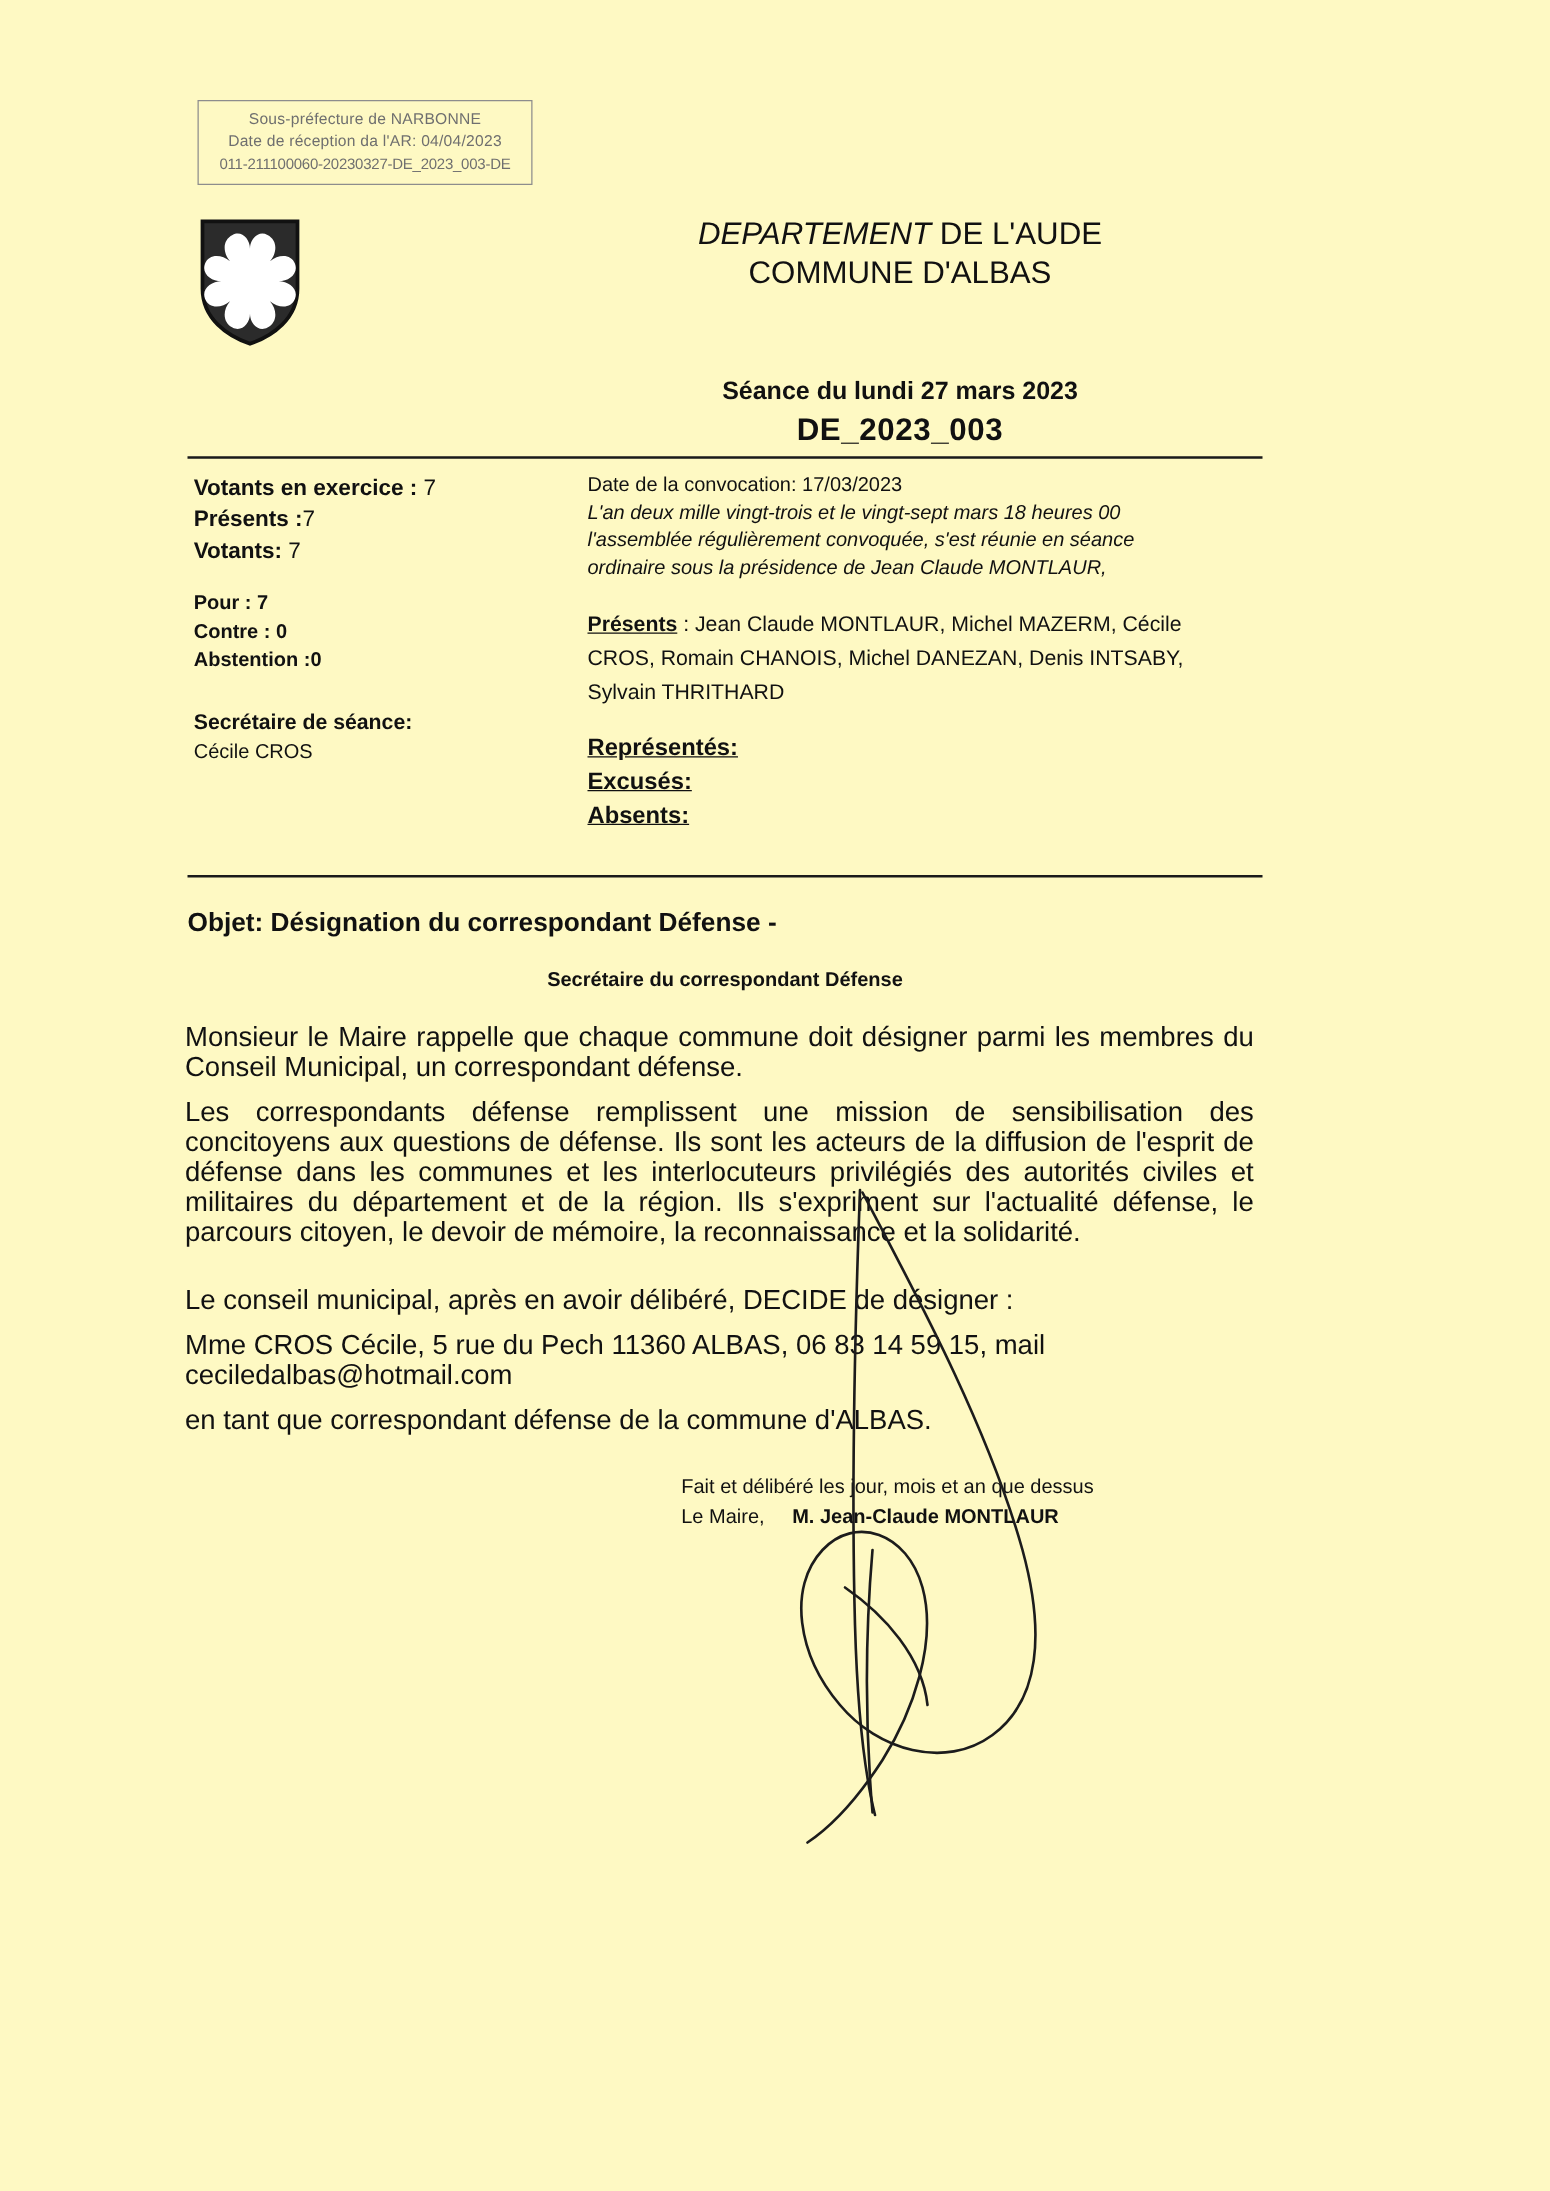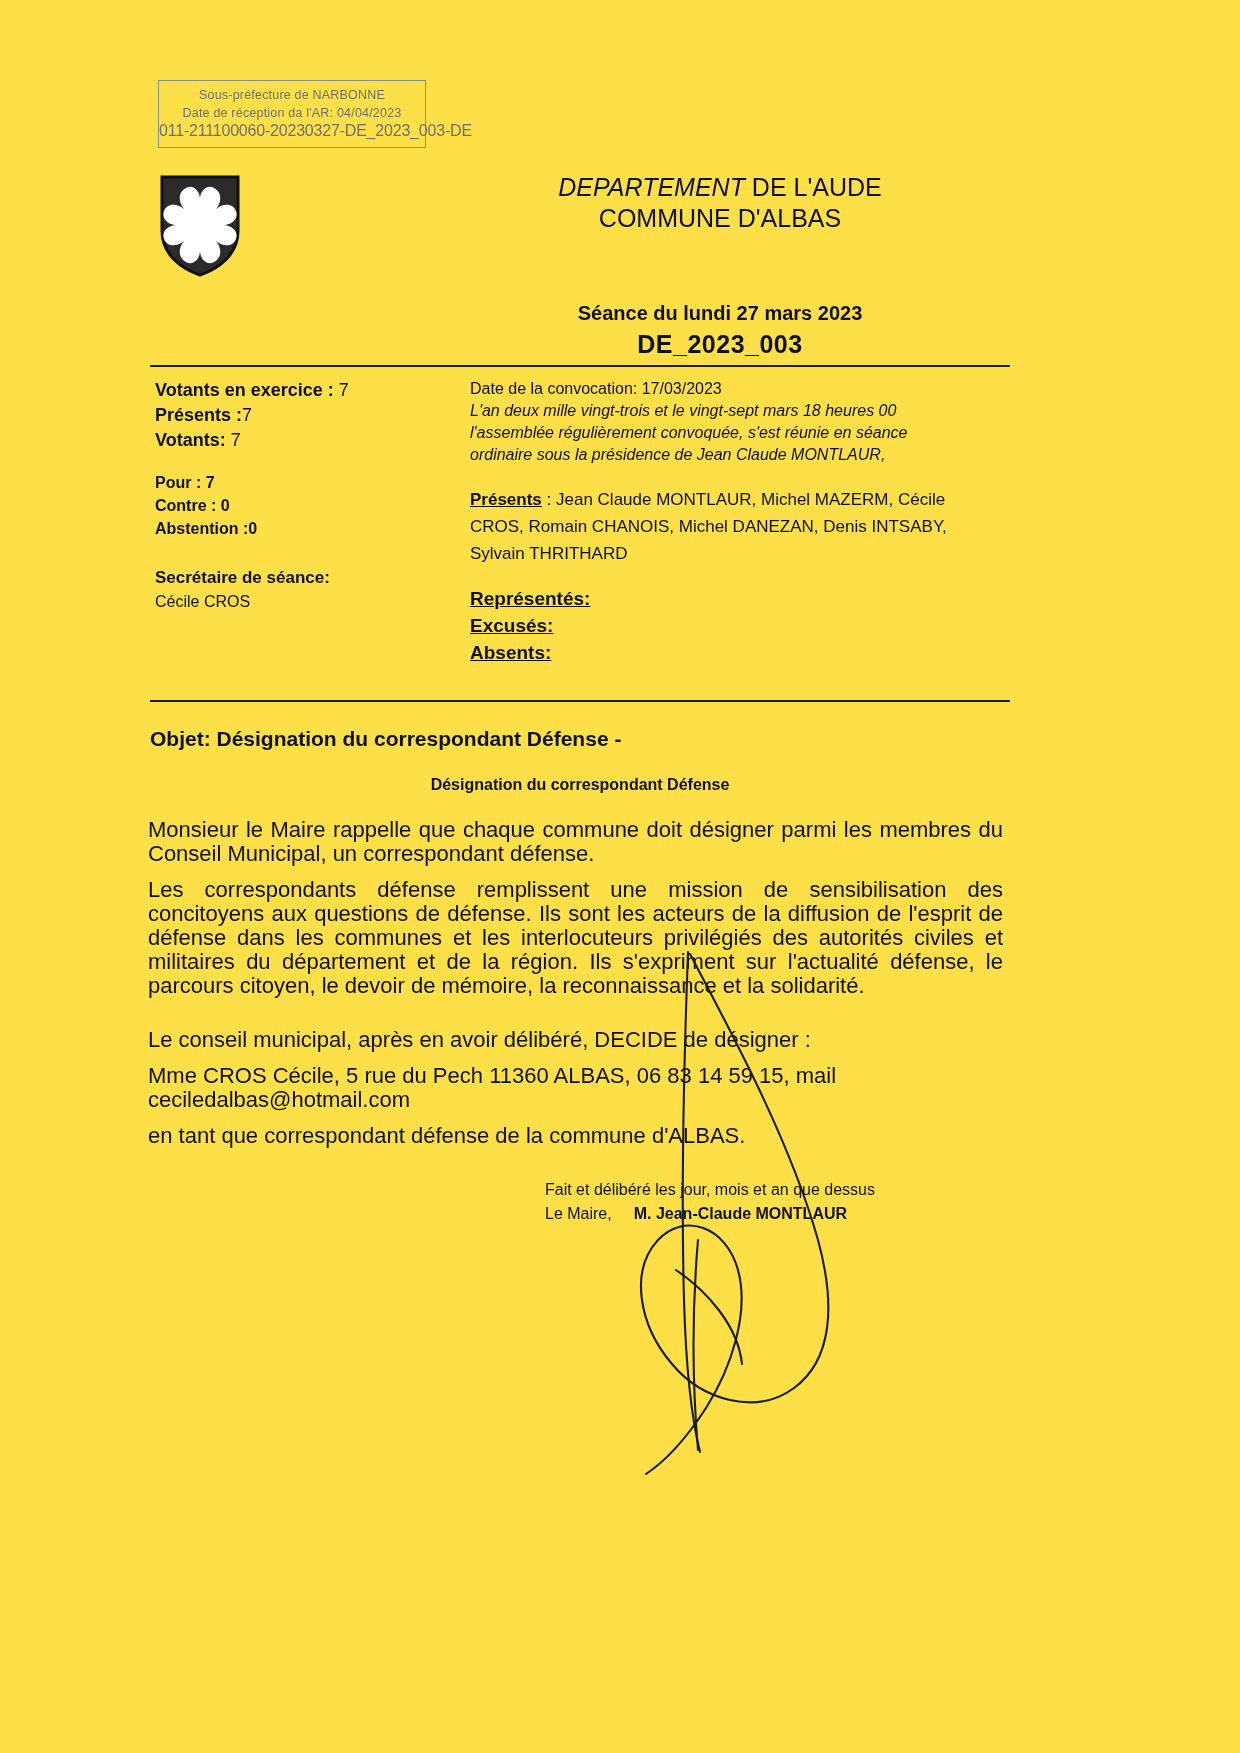--- a/index.html
+++ b/index.html
@@ -1,38 +1,38 @@
 <!DOCTYPE html>
 <html><head>
 <meta charset="utf-8">
 <style>
   html,body{margin:0;padding:0;background:#8a8a8a;}
   body{font-family:"Liberation Sans",sans-serif;}
   .page{
     position:relative;
     width:1240px;height:1753px;
-    background:#fde047;
+    background:#fef9c3;
     margin:0 auto;
     overflow:hidden;
     color:#111;
   }
 
   
   .stamp{
     position:absolute; left:158px; top:80px;
     width:268px; height:68px;
     border:1px solid #8d8d8d;
     box-sizing:border-box;
     padding-top:5px;
     color:#6f6f6f;
     text-align:center;
     letter-spacing:.2px;
   }
   .stamp div{font-size:12.5px;line-height:18px;white-space:nowrap;}
-  .stamp .l3{font-size:16px;letter-spacing:-0.2px;}
+  .stamp .l3{font-size:12px;letter-spacing:-0.2px;}
 
   
   .crest{position:absolute;left:160px;top:175px;width:80px;height:102px;}
 
   
   .dept{
     position:absolute;left:440px;top:172px;width:560px;
     text-align:center;font-size:25px;line-height:31px;
   }
   .dept .it{font-style:italic;}
@@ -166,21 +166,21 @@
     <div class="stack">
       <div>Représentés:</div>
       <div>Excusés:</div>
       <div>Absents:</div>
     </div>
   </div>
 
   <div class="rule rule2"></div>
 
   <div class="objet">Objet: Désignation du correspondant Défense -</div>
-  <div class="subtitle">Désignation du correspondant Défense</div>
+  <div class="subtitle">Secrétaire du correspondant Défense</div>
 
   <div class="body">
     <p>Monsieur le Maire rappelle que chaque commune doit désigner parmi les membres du Conseil Municipal, un correspondant défense.</p>
     <p>Les correspondants défense remplissent une mission de sensibilisation des concitoyens aux questions de défense. Ils sont les acteurs de la diffusion de l'esprit de défense dans les communes et les interlocuteurs privilégiés des autorités civiles et militaires du département et de la région. Ils s'expriment sur l'actualité défense, le parcours citoyen, le devoir de mémoire, la reconnaissance et la solidarité.</p>
     <div class="gap"></div>
     <p class="nj">Le conseil municipal, après en avoir délibéré, DECIDE de désigner :</p>
     <p class="nj">Mme CROS Cécile, 5 rue du Pech 11360 ALBAS, 06 83 14 59 15, mail ceciledalbas@hotmail.com</p>
     <p class="nj">en tant que correspondant défense de la commune d'ALBAS.</p>
   </div>
 

